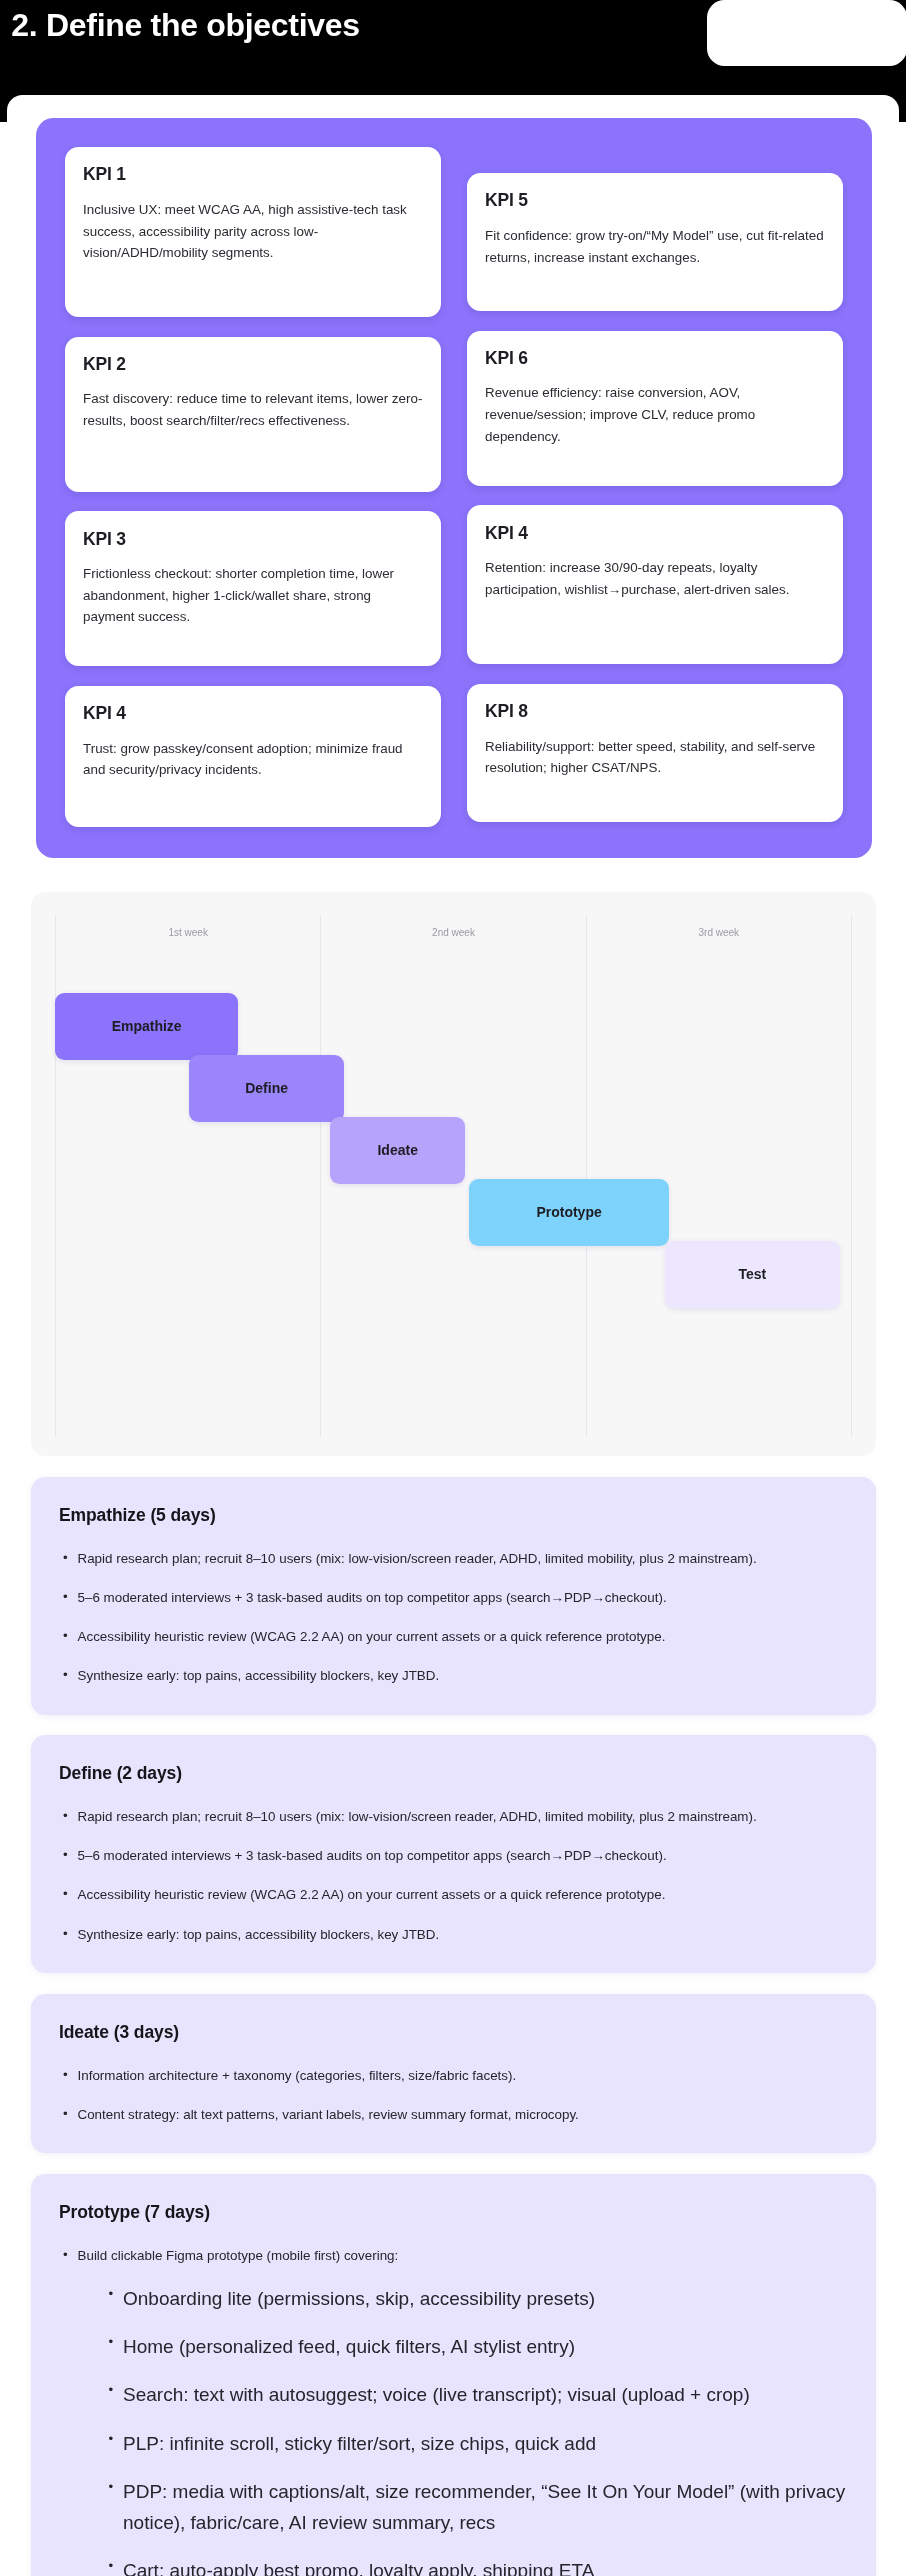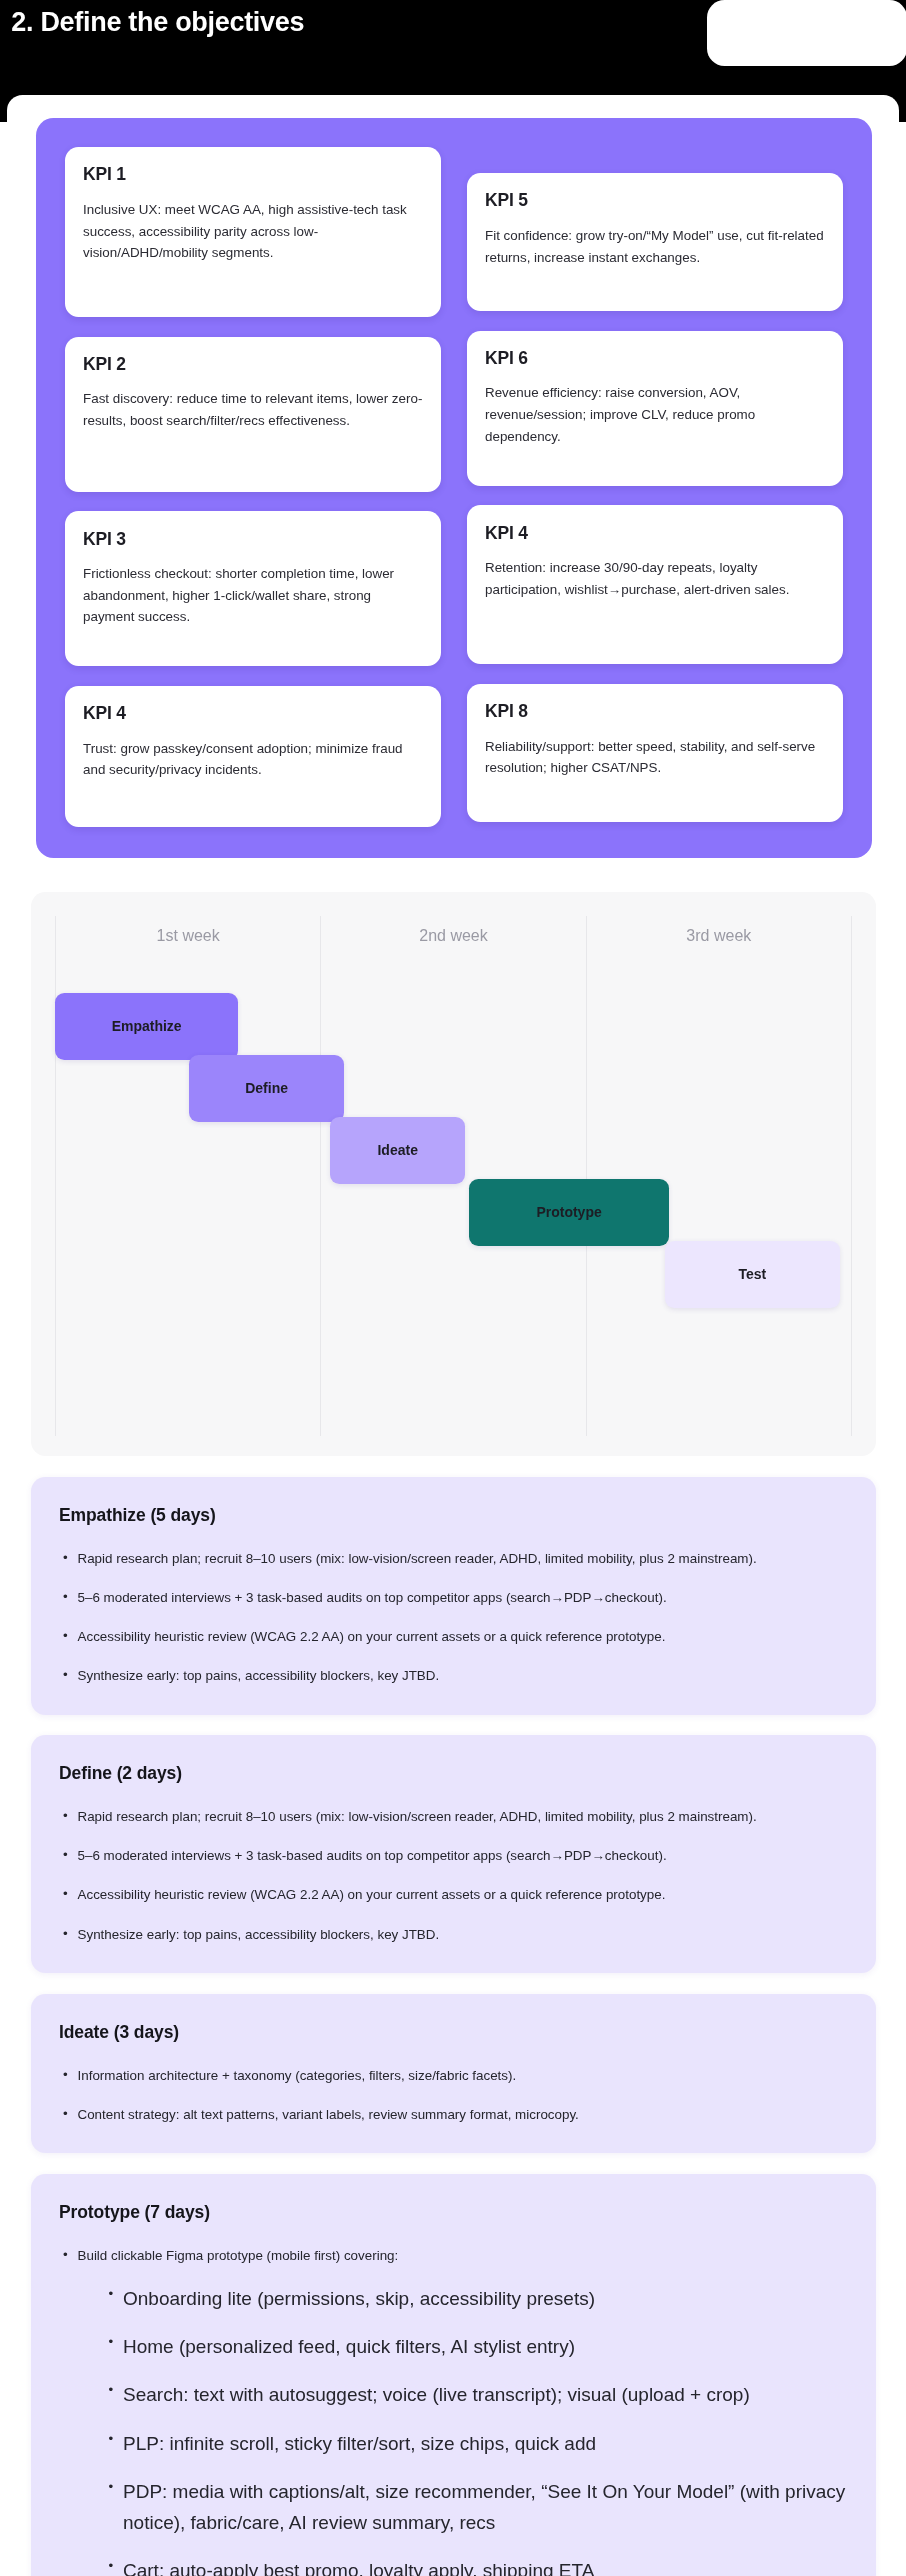--- a/index.html
+++ b/index.html
@@ -14,21 +14,21 @@
   .header-bar {
     position: relative;
     width: 907px;
     height: 78px;
     background: #000000;
     display: flex;
     align-items: flex-start;
   }
   .header-title {
     color: #ffffff;
-    font-size: 27px;
+    font-size: 32px;
     font-weight: 700;
     letter-spacing: -0.3px;
     line-height: 1;
     padding-left: 11.3px;
     padding-top: 9.3px;
     white-space: nowrap;
   }
   .header-chip {
     position: absolute;
     top: 0;
@@ -131,21 +131,21 @@
     border-left: 1px solid #e7e7ea;
     position: relative;
   }
   .gantt-colline:last-child { border-right: 1px solid #e7e7ea; }
   .gantt-week-label {
     position: absolute;
     top: 11.3px;
     left: 0;
     width: 100%;
     text-align: center;
-    font-size: 16px;
+    font-size: 10px;
     color: #9a9aa4;
     font-weight: 400;
   }
   .gantt-bar {
     position: absolute;
     border-radius: 9.3px;
     display: flex;
     align-items: center;
     justify-content: center;
     color: #1d1d24;
@@ -275,21 +275,21 @@
     <div id="gantt-bars">
         <div class="gantt-bar" style="left: 0%; width: 23%; top: 77px; height: 67px; background: rgb(139, 115, 251);">
           <span>Empathize</span>
         </div>
         <div class="gantt-bar" style="left: 16.8%; width: 19.5%; top: 139px; height: 67px; background: rgb(155, 133, 251); text-align: right;">
           <span>Define</span>
         </div>
         <div class="gantt-bar" style="left: 34.5%; width: 17%; top: 201px; height: 67px; background: rgb(182, 164, 252);">
           <span>Ideate</span>
         </div>
-        <div class="gantt-bar" style="left: 52%; width: 25%; top: 263px; height: 67px; background: #0f766e;">
+        <div class="gantt-bar" style="left: 52%; width: 25%; top: 263px; height: 67px; background: #7dd3fc;">
           <span>Prototype</span>
         </div>
         <div class="gantt-bar" style="left: 76.5%; width: 22%; top: 325px; height: 67px; background: rgb(236, 230, 254);">
           <span>Test</span>
         </div>
       </div>
   </div>
 </div>
 
 <div class="phases" id="phases">

